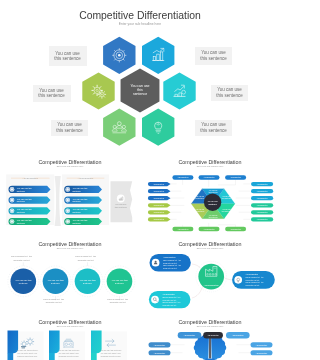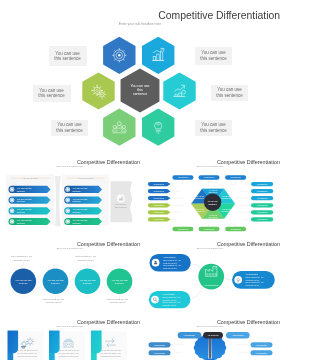--- a/index.html
+++ b/index.html
@@ -1,20 +1,20 @@
 <!DOCTYPE html>
 <html><head>
 <meta charset="utf-8">
 <style>
   html,body{margin:0;padding:0;background:#fff;}
   body{width:280px;height:360px;overflow:hidden;font-family:"Liberation Sans",sans-serif;color:#404040;}
   .page{position:relative;width:280px;height:360px;background:#fff;}
   .slide{position:absolute;background:#fff;overflow:hidden;}
   .hero{left:0;top:0;width:280px;height:152px;}
-  .ttl{position:absolute;left:0;width:100%;text-align:right;color:#3d3d3d;white-space:nowrap;}
+  .ttl{position:absolute;left:0;width:100%;text-align:center;color:#3d3d3d;white-space:nowrap;}
   .sub{position:absolute;left:0;width:100%;text-align:center;color:#9a9a9a;white-space:nowrap;}
   .hero .ttl{top:9.5px;font-size:10.4px;}
   .hero .sub{top:22px;font-size:3.3px;}
   .hexcentertext{position:absolute;text-align:center;color:#fff;font-size:3.5px;line-height:4.2px;}
   .sub-slide{position:absolute;background:#fff;overflow:hidden;}
   .sub-slide .ttl{font-size:5.4px;top:7.4px;}
   .sub-slide .sub{font-size:2.1px;top:13.4px;}
   .txtbox{position:absolute;background:#f2f2f2;display:flex;flex-direction:column;align-items:center;justify-content:center;color:#6e6e6e;font-size:4.5px;line-height:5.4px;}
 </style>
 </head>

